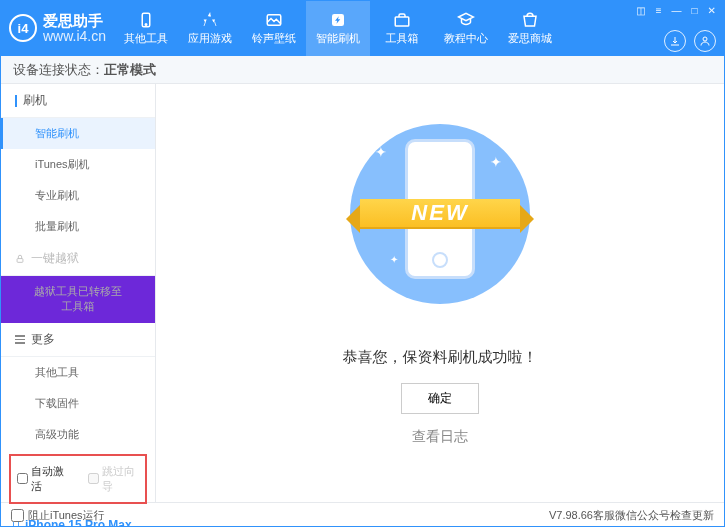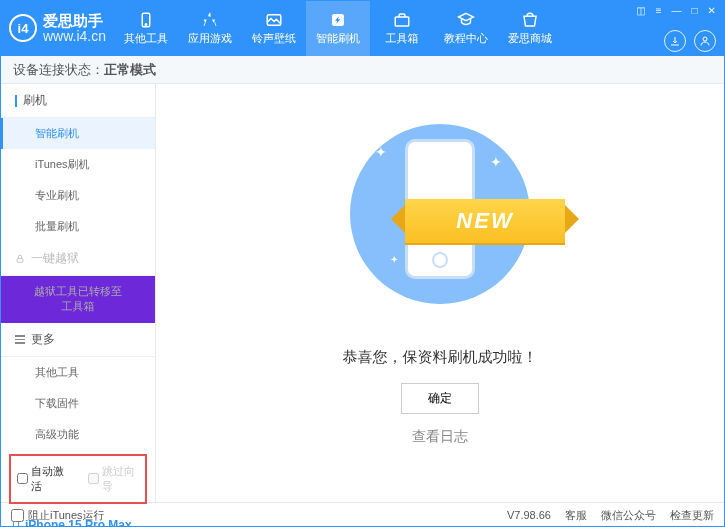--- a/index.html
+++ b/index.html
@@ -36,31 +36,31 @@
 .chk input { width: 11px; height: 11px; }
 .chk.disabled { color: #ccc; }
 .device-block { padding: 6px 10px; }
 .device-name { color: #3092fb; font-size: 12px; font-weight: bold; display: flex; align-items: center; gap: 4px; }
 .main { flex: 1; display: flex; flex-direction: column; align-items: center; padding-top: 30px; }
 .phone-illus { position: relative; width: 200px; height: 200px; }
 .circle-bg { width: 180px; height: 180px; border-radius: 50%; background: #87bffd; position: absolute; left: 10px; top: 10px; }
 .phone { position: absolute; left: 65px; top: 25px; width: 70px; height: 140px; background: #fff; border-radius: 10px; border: 3px solid #c7defb; }
 .phone::after { content:""; position:absolute; bottom: 8px; left: 50%; transform: translateX(-50%); width: 12px; height: 12px; border: 2px solid #c7defb; border-radius: 50%; }
 .stars { position:absolute; color:#fff; font-size:14px; }
-.ribbon { position: absolute; left: 20px; top: 85px; width: 160px; height: 44px; background: linear-gradient(#ffd54a,#fbbf24); display: flex; align-items: center; justify-content: center; font-weight: 900; font-size: 22px; color: #fff; letter-spacing: 2px; font-style: italic; box-shadow: 0 2px 0 #e6a817; margin-left: 45px; }
+.ribbon { position: absolute; left: 20px; top: 85px; width: 160px; height: 28px; background: linear-gradient(#ffd54a,#fbbf24); display: flex; align-items: center; justify-content: center; font-weight: 900; font-size: 22px; color: #fff; letter-spacing: 2px; font-style: italic; box-shadow: 0 2px 0 #e6a817; }
 .ribbon::before, .ribbon::after { content:""; position:absolute; top:6px; width:0; height:0; border-top: 14px solid transparent; border-bottom:14px solid transparent; }
 .ribbon::before { left:-14px; border-right:14px solid #e6a817; }
 .ribbon::after { right:-14px; border-left:14px solid #e6a817; }
 .success-text { font-size: 15px; color: #333; margin-top: 34px; }
 .ok-btn { margin-top: 16px; padding: 6px 26px; border: 1px solid #ccc; background: #fff; font-size: 12px; cursor: pointer; }
 .log-link { margin-top: 14px; font-size: 14px; color: #888; cursor: pointer; }
 .footer { height: 25px; border-top: 1px solid #e6e9ed; display: flex; align-items: center; padding: 0 10px; font-size: 11px; color: #555; }
 .footer .left { display: flex; align-items: center; gap: 4px; }
 .footer .spacer { flex: 1; }
-.footer .right { display: flex; gap: 14px; align-items: center; }
+.footer .right { display: flex; align-items: center; }
 .lock-ico { width: 10px; height: 10px; }
 .hamb { display: inline-flex; flex-direction: column; gap: 2px; }
 .hamb span { width: 10px; height: 1.5px; background: #888; }
 svg { display: block; }
 </style>
 </head>
 <body>
 
 <div class="header">
   <div class="logo-area">

